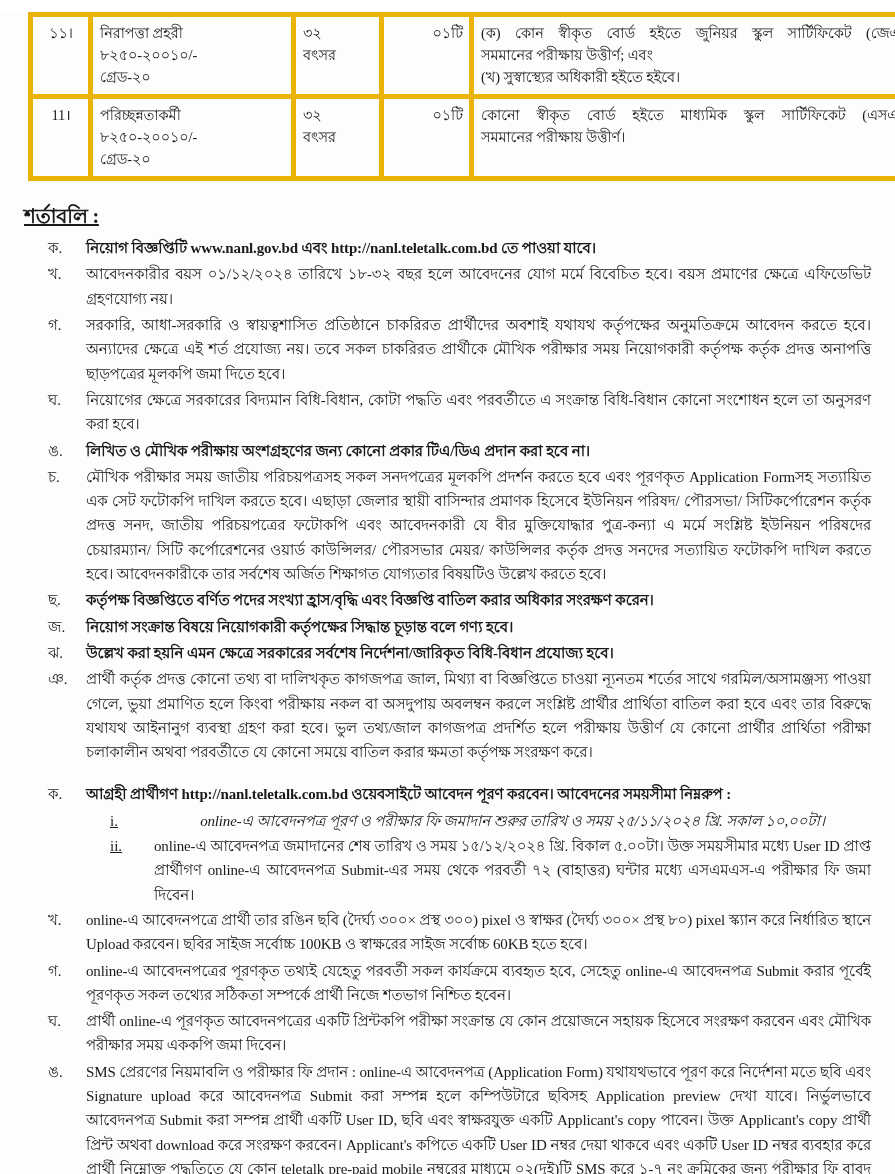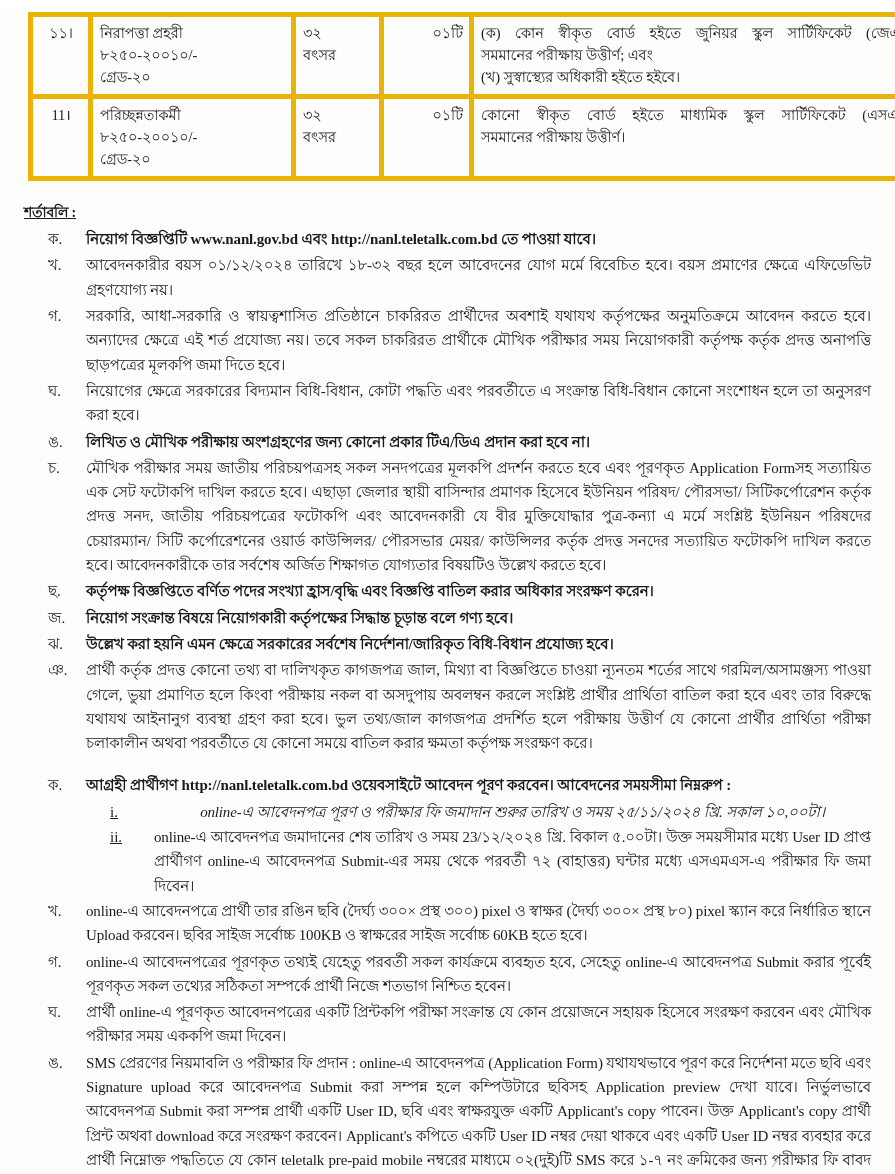--- a/index.html
+++ b/index.html
@@ -45,21 +45,21 @@
   .col-age   { width: 70px;  }
   .col-vac   { width: 72px;  text-align: right; }
   .col-qual  { width: 474px; text-align: justify; text-justify: inter-word; }
   .post-line { display: block; white-space: nowrap; }
   .qual-line { display: block; }
   .qual-just { display: block; text-align: justify; text-align-last: justify; }
 
   
   .sec-head {
     margin: 20px 0 2px 24px;
-    font-size: 14px;
+    font-size: 20px;
     font-weight: bold;
     text-decoration: underline;
     display: inline-block;
     letter-spacing: -0.2px;
   }
   .sec-head-block { margin: 0; }
   .sec-sub {
     margin: 4px 0 6px 24px;
     font-size: 15.5px;
     font-weight: bold;
@@ -228,21 +228,21 @@
   <div class="clause">
     <div class="marker">ক.</div>
     <div class="body nojust">আগ্রহী প্রার্থীগণ http://nanl.teletalk.com.bd ওয়েবসাইটে আবেদন পূরণ করবেন। আবেদনের সময়সীমা নিম্নরুপ :</div>
   </div>
   <div class="subclause">
     <div class="marker">i.</div>
     <div class="body nojust">online-এ আবেদনপত্র পূরণ ও পরীক্ষার ফি জমাদান শুরুর তারিখ ও সময় ২৫/১১/২০২৪ খ্রি. সকাল ১০,০০টা।</div>
   </div>
   <div class="subclause">
     <div class="marker">ii.</div>
-    <div class="body">online-এ আবেদনপত্র জমাদানের শেষ তারিখ ও সময় 23/১২/২০২৪ খ্রি. বিকাল ৫.০০টা। উক্ত সময়সীমার মধ্যে User ID প্রাপ্ত প্রার্থীগণ online-এ আবেদনপত্র Submit-এর সময় থেকে পরবর্তী ৭২ (বাহাত্তর) ঘন্টার মধ্যে এসএমএস-এ পরীক্ষার ফি জমা দিবেন।</div>
+    <div class="body">online-এ আবেদনপত্র জমাদানের শেষ তারিখ ও সময় ১৫/১২/২০২৪ খ্রি. বিকাল ৫.০০টা। উক্ত সময়সীমার মধ্যে User ID প্রাপ্ত প্রার্থীগণ online-এ আবেদনপত্র Submit-এর সময় থেকে পরবর্তী ৭২ (বাহাত্তর) ঘন্টার মধ্যে এসএমএস-এ পরীক্ষার ফি জমা দিবেন।</div>
   </div>
 
   <div class="clause">
     <div class="marker">খ.</div>
     <div class="body">online-এ আবেদনপত্রে প্রার্থী তার রঙিন ছবি (দৈর্ঘ্য ৩০০× প্রস্থ ৩০০) pixel ও স্বাক্ষর (দৈর্ঘ্য ৩০০× প্রস্থ ৮০) pixel স্ক্যান করে নির্ধারিত স্থানে Upload করবেন। ছবির সাইজ সর্বোচ্চ 100KB  ও স্বাক্ষরের সাইজ সর্বোচ্চ 60KB হতে হবে।</div>
   </div>
   <div class="clause">
     <div class="marker">গ.</div>
     <div class="body">online-এ আবেদনপত্রের পূরণকৃত তথ্যই যেহেতু পরবর্তী সকল কার্যক্রমে ব্যবহৃত হবে, সেহেতু online-এ আবেদনপত্র Submit করার পূর্বেই পূরণকৃত সকল তথ্যের সঠিকতা সম্পর্কে প্রার্থী নিজে শতভাগ নিশ্চিত হবেন।</div>
   </div>

